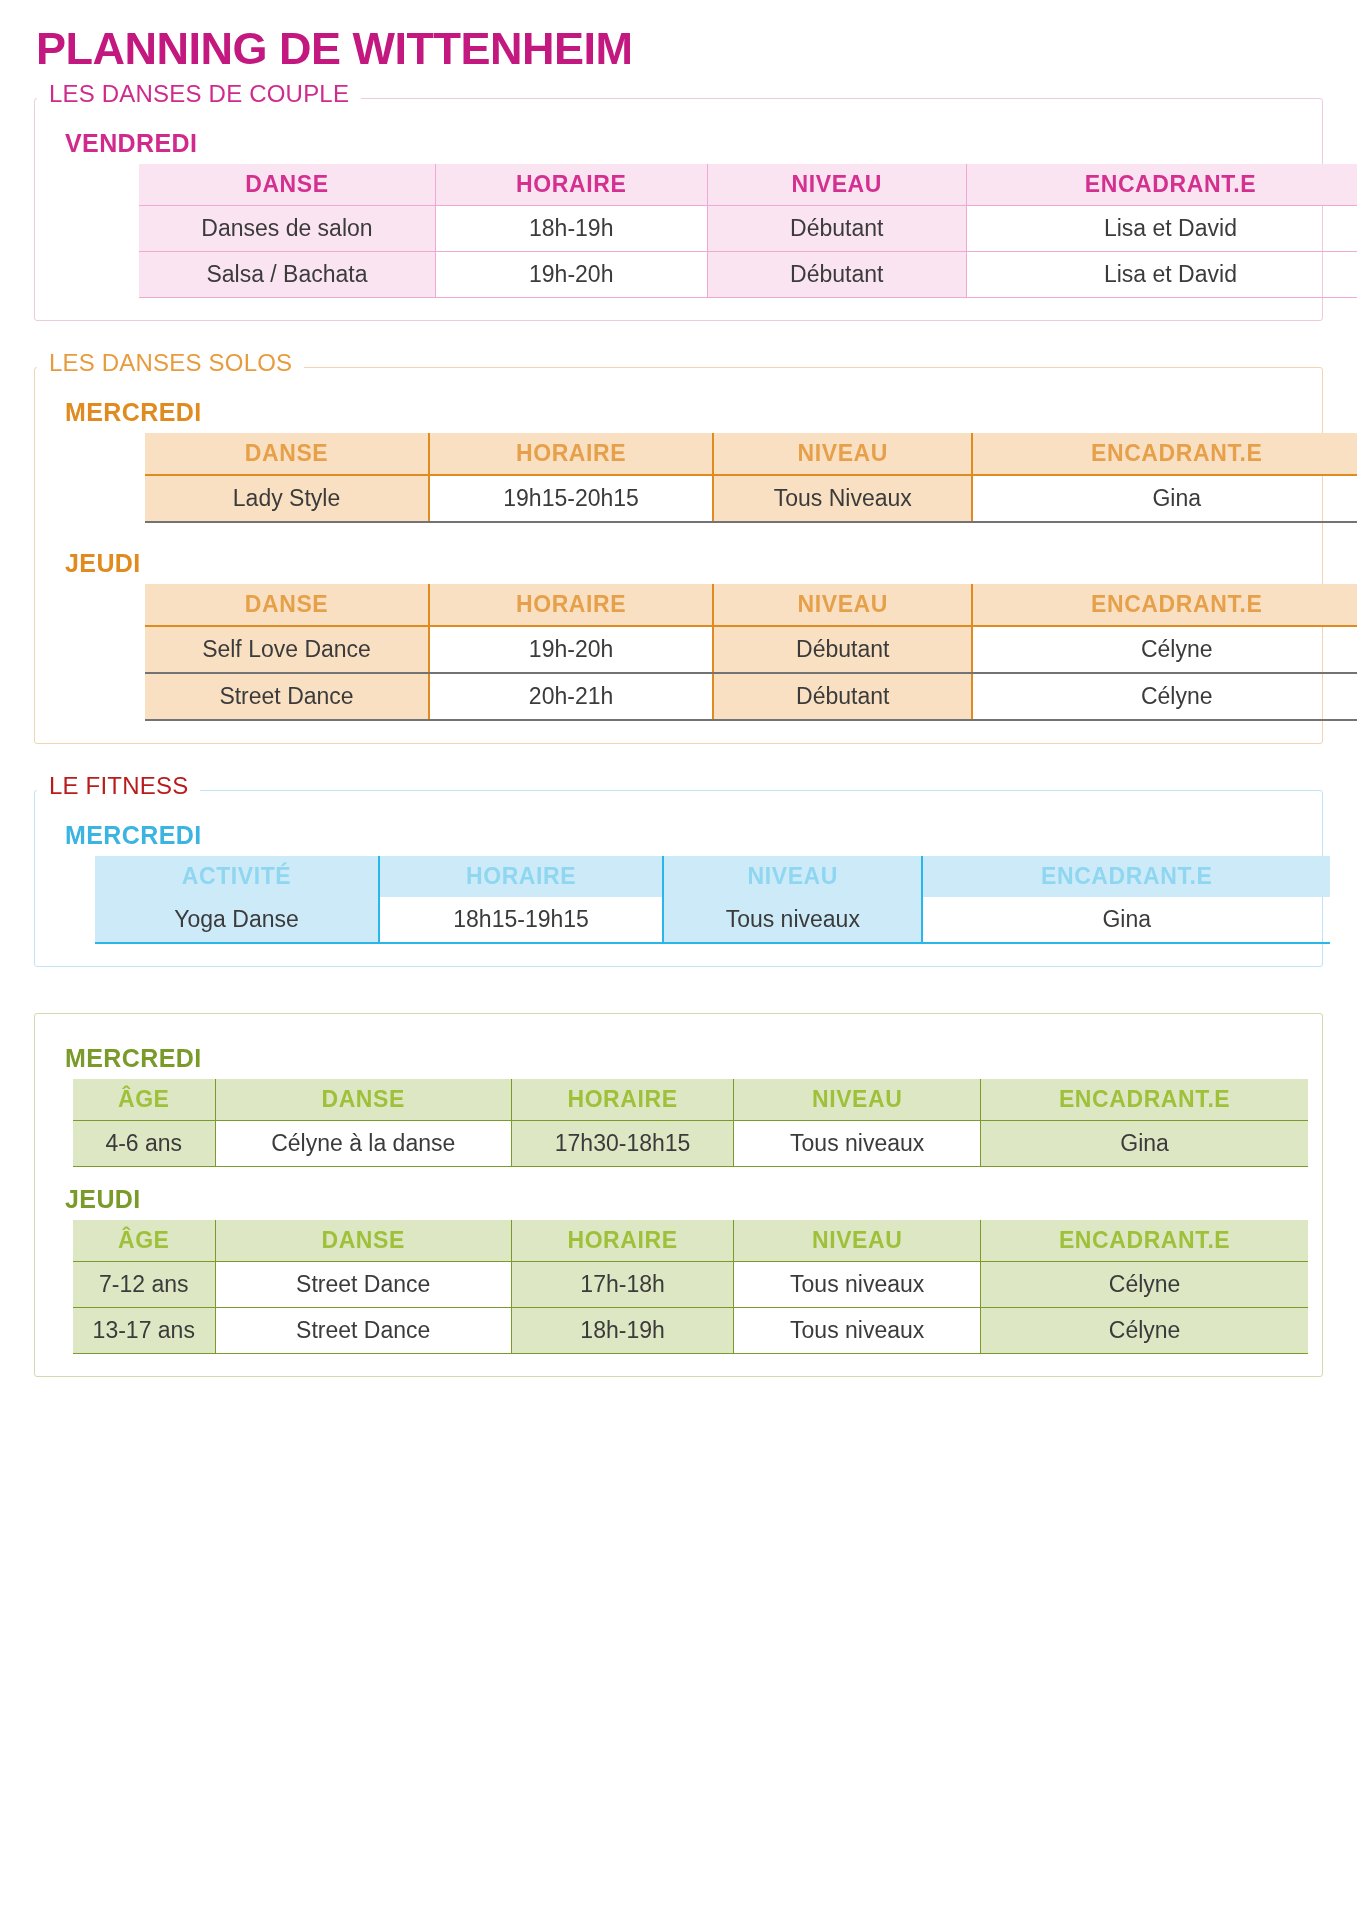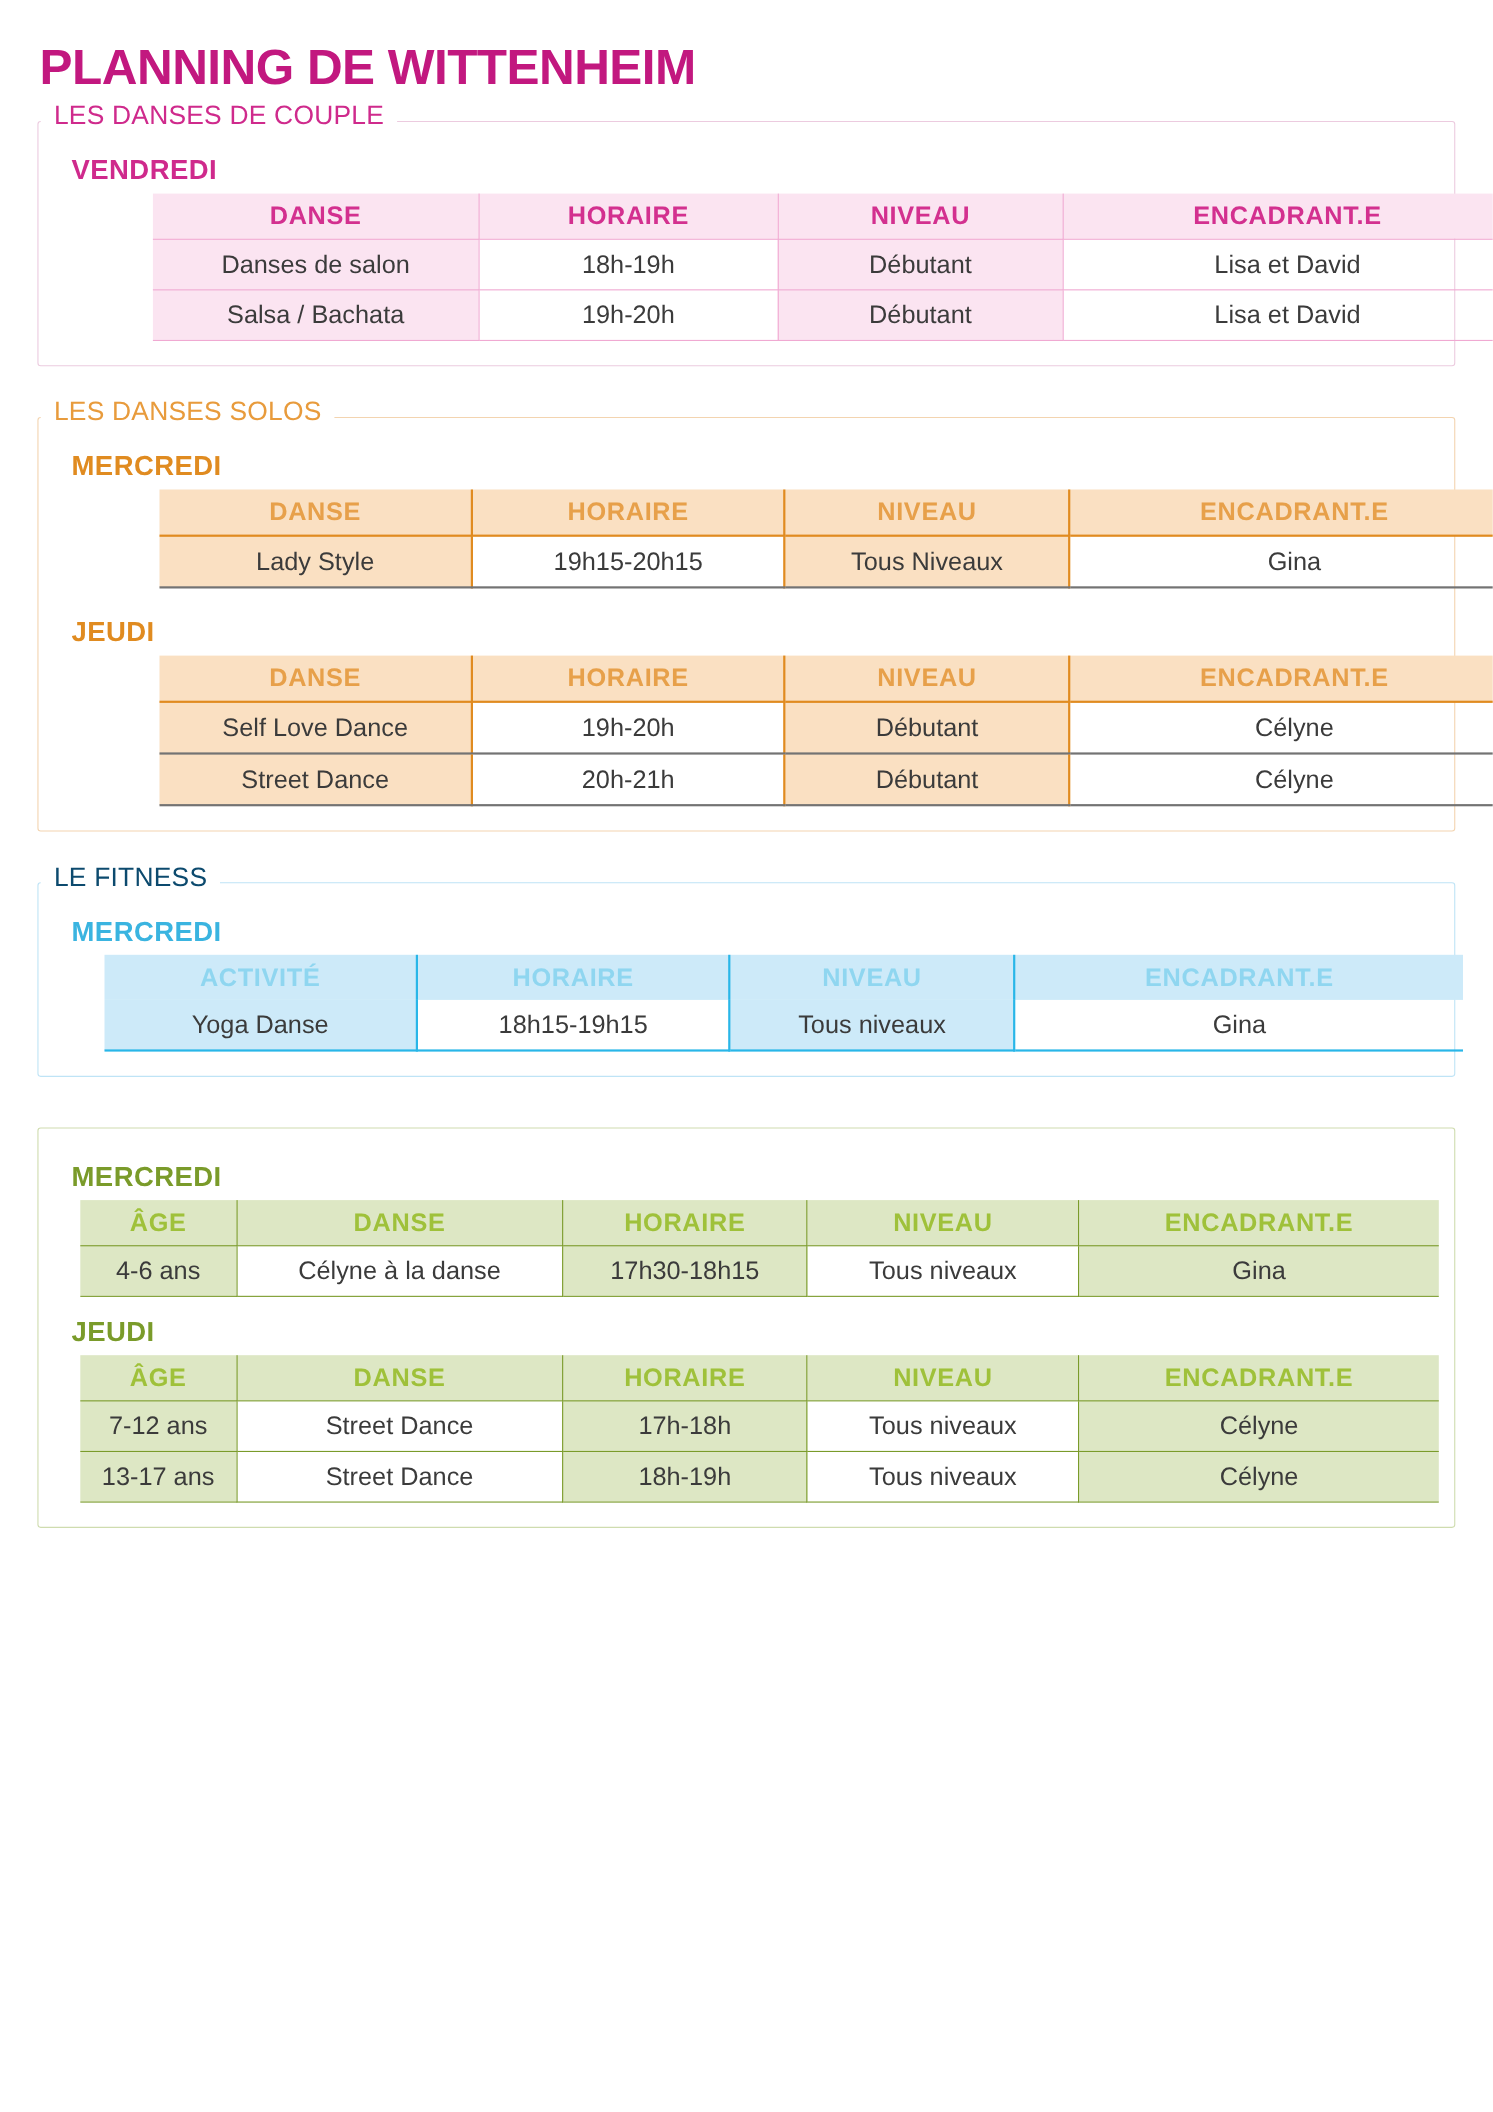--- a/index.html
+++ b/index.html
@@ -11,21 +11,21 @@
   body {
     width: 1357px;
     height: 1920px;
     font-family: "Liberation Sans", sans-serif;
     color: #333333;
     overflow: hidden;
   }
   .page {
     width: 1357px;
     height: 1920px;
-    padding: 28px 34px 0 34px;
+    padding: 16px 34px 0 34px;
     position: relative;
   }
 
   
   .main-title {
     font-size: 45px;
     font-weight: bold;
     color: #c2187f;
     letter-spacing: -0.5px;
     margin: 8px 0 24px 2px;
@@ -51,21 +51,21 @@
     letter-spacing: 0.2px;
     white-space: nowrap;
   }
 
   
   .sec-couple { border-color: #eccbdf; }
   .sec-couple .section-legend { color: #cf2a8c; }
   .sec-solo { border-color: #f3d4b0; }
   .sec-solo .section-legend { color: #e89b3c; }
   .sec-fitness { border-color: #bfe4f6; }
-  .sec-fitness .section-legend { color: #0c4a6e; }
+  .sec-fitness .section-legend { color: #b91c1c; }
   .sec-enfants { border-color: #cfdcaf; }
   .sec-enfants .section-legend { color: #8fb033; }
 
   
   .day-label {
     font-size: 25px;
     font-weight: bold;
     letter-spacing: 0.4px;
     margin: 0 0 6px 4px;
   }

